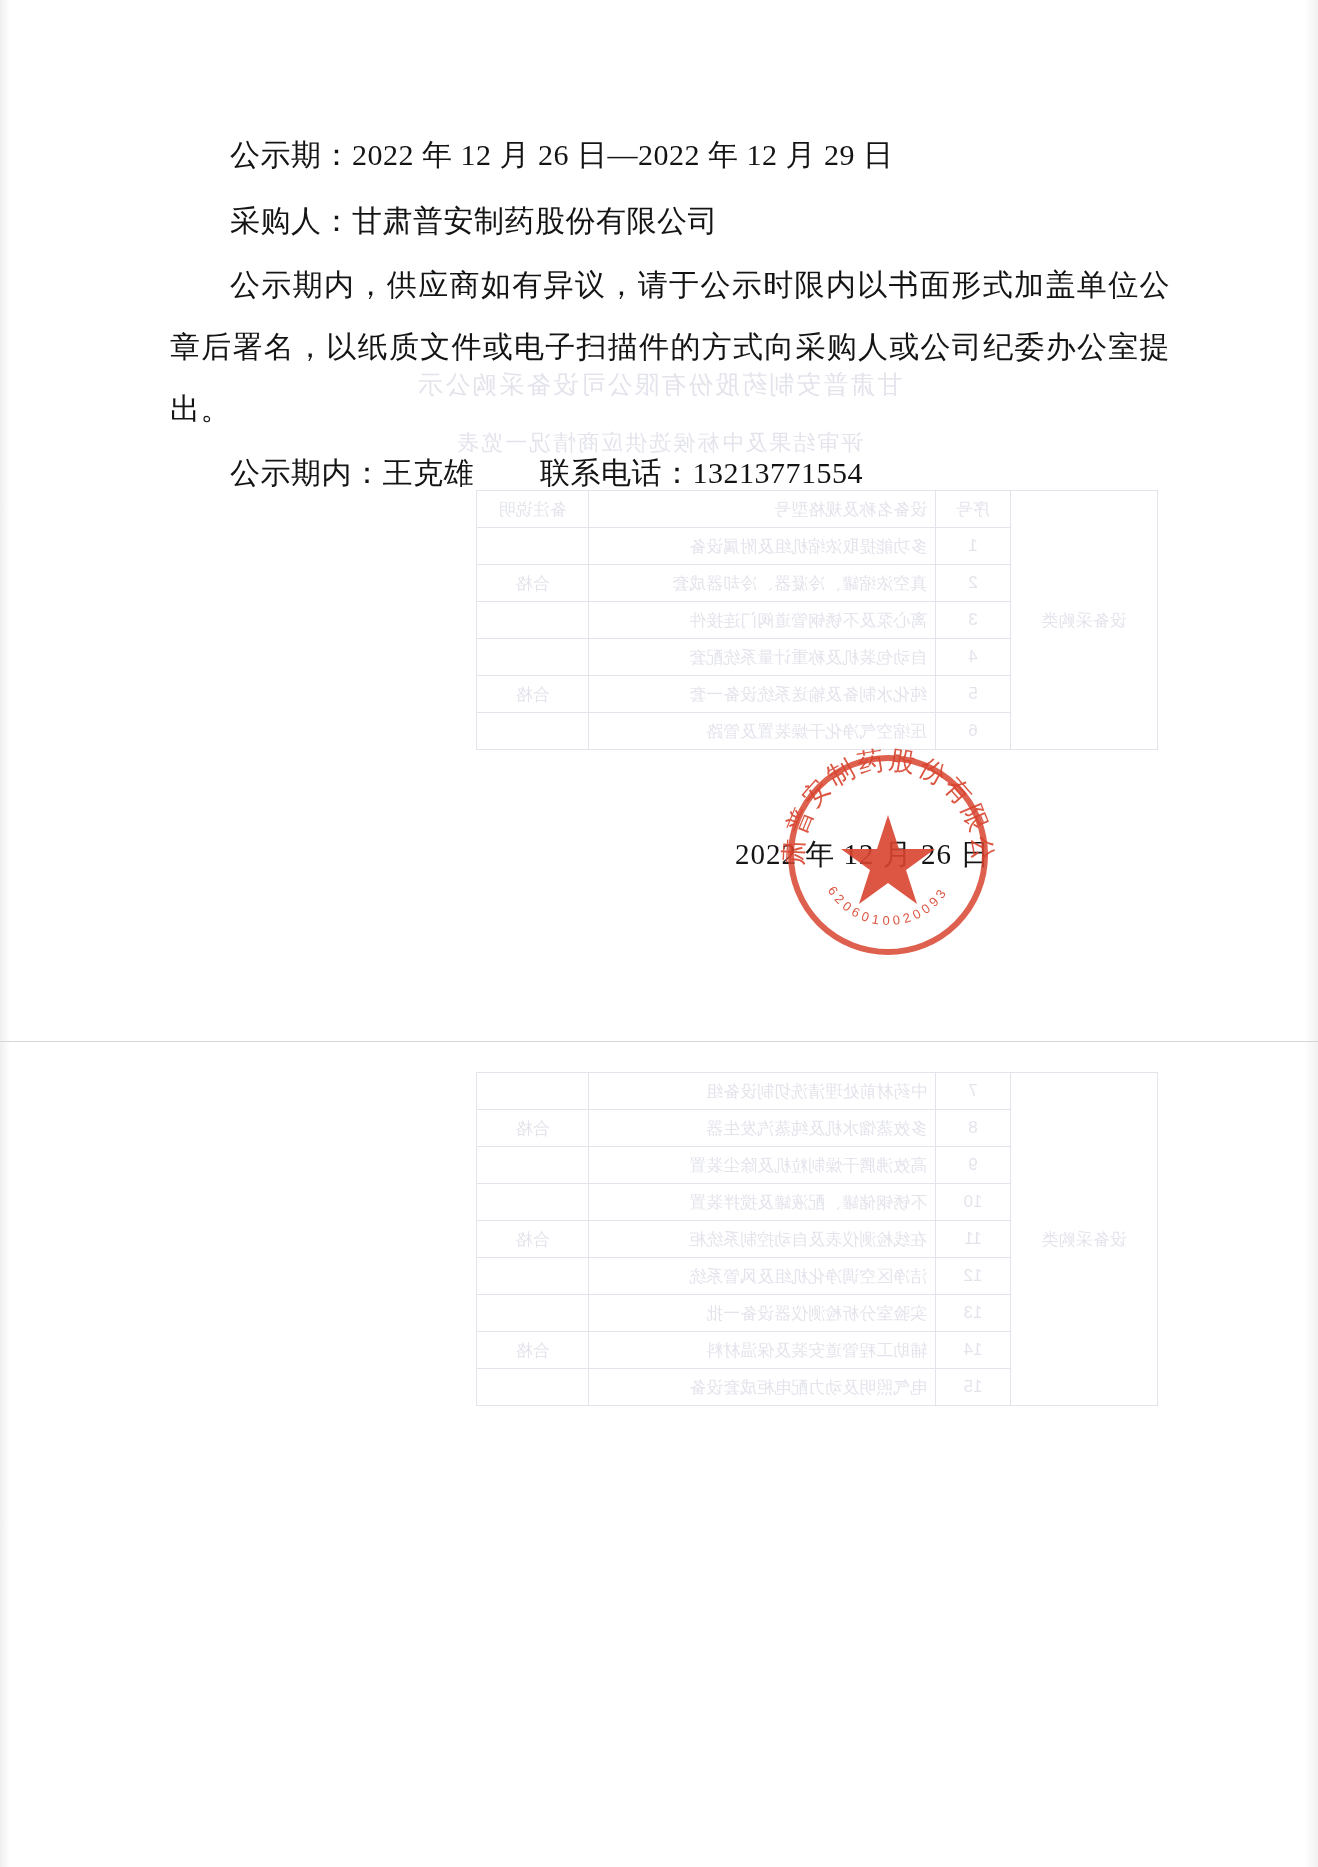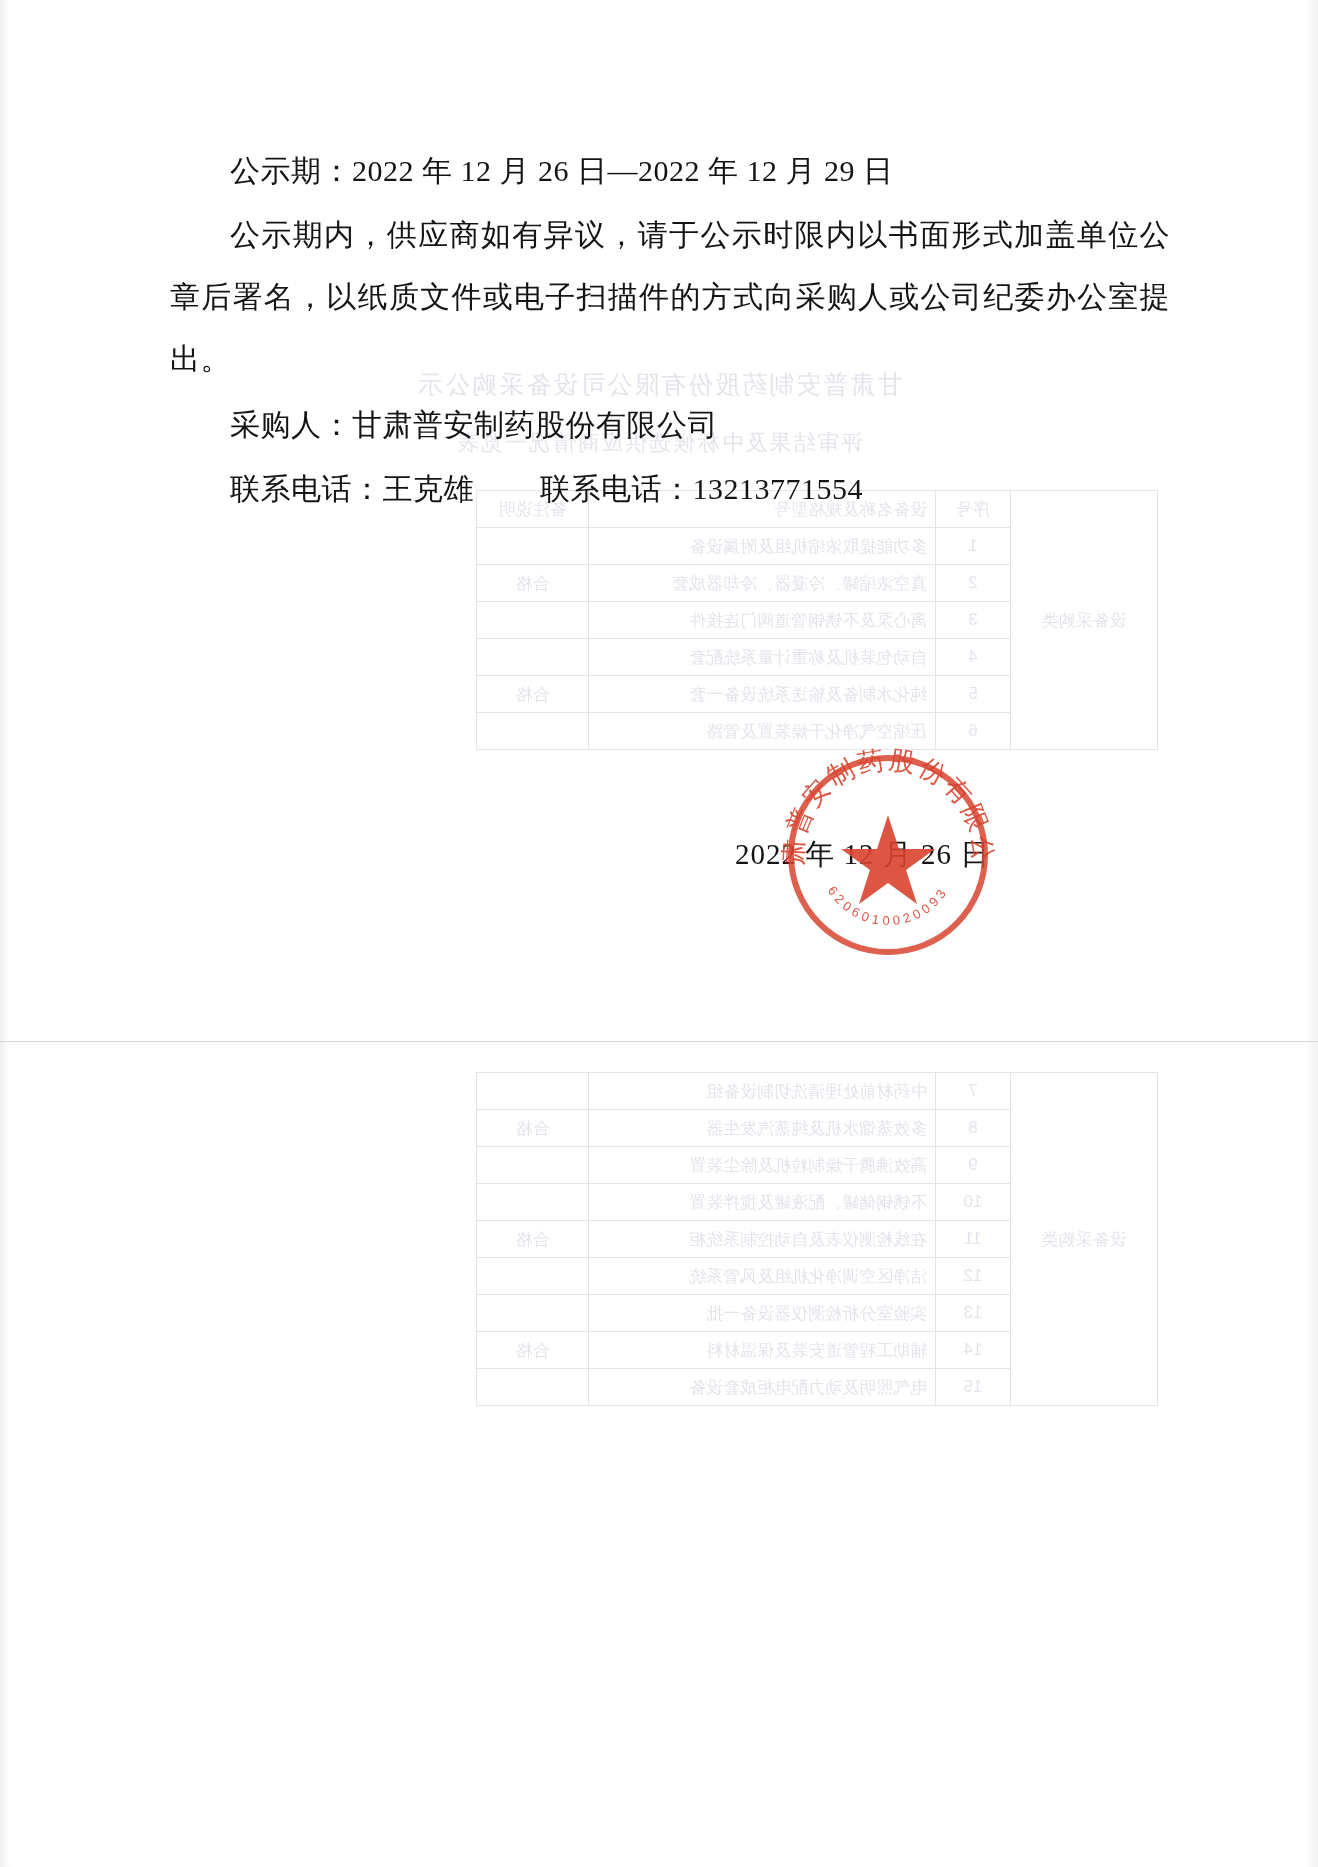--- a/index.html
+++ b/index.html
@@ -72,21 +72,21 @@
   }
   .ghost-table td.wide { width: 330px; text-align: left; }
   .ghost-table td.num { width: 58px; }
   .ghost-table td.note { width: 95px; }
   .ghost-table td.cat { width: 130px; }
 
   
   .body-text {
     position: absolute;
     left: 170px;
-    top: 140px;
+    top: 124px;
     width: 1000px;
     font-size: 30px;
     line-height: 62px;
     color: #141414;
     letter-spacing: 0.5px;
   }
   .para {
     margin: 0 0 2px 0;
     text-align: justify;
   }
@@ -213,24 +213,24 @@
         <td class="num">15</td>
         <td class="wide">电气照明及动力配电柜成套设备</td>
         <td class="note"></td>
       </tr>
     </tbody>
       </table>
   </div>
 
   <div class="body-text">
     <p class="para indent">公示期：2022 年 12 月 26 日—2022 年 12 月 29 日</p>
+    <p class="para indent line-gap">采购人：甘肃普安制药股份有限公司</p>
     <p class="para indent">公示期内，供应商如有异议，请于公示时限内以书面形式加盖单位公章后署名，以纸质文件或电子扫描件的方式向采购人或公司纪委办公室提出。</p>
-    <p class="para indent line-gap">采购人：甘肃普安制药股份有限公司</p>
     <p class="para indent">
-      <span>联系电话：王克雄</span><span class="phone-gap"></span><span>联系电话：13213771554</span>
+      <span>公示期内：王克雄</span><span class="phone-gap"></span><span>联系电话：13213771554</span>
     </p>
   </div>
 
   <div class="sign-date">2022 年 12 月 26 日</div>
 
   <svg class="seal" viewBox="0 0 220 220">
     <defs>
       <path id="sealArcTop" d="M 24,110 A 86,86 0 0 1 196,110"></path>
       <path id="sealArcBottom" d="M 40,110 A 70,70 0 0 0 180,110"></path>
     </defs>

